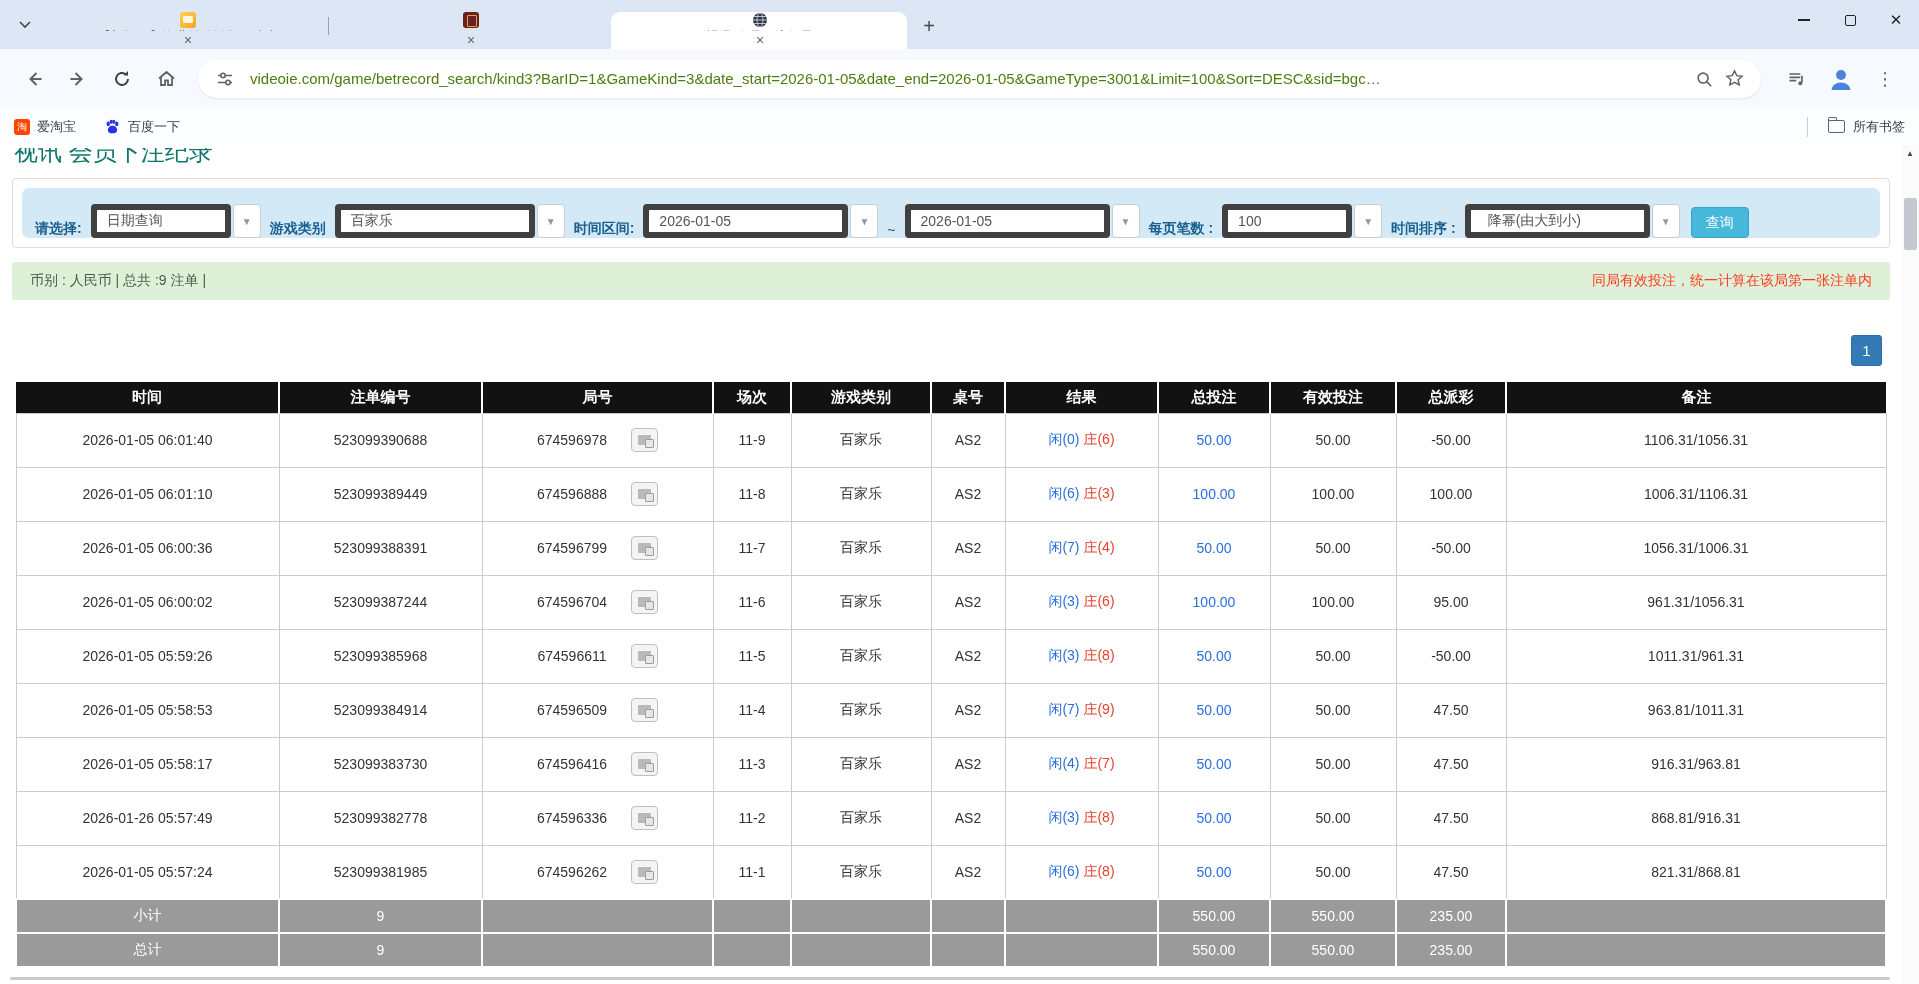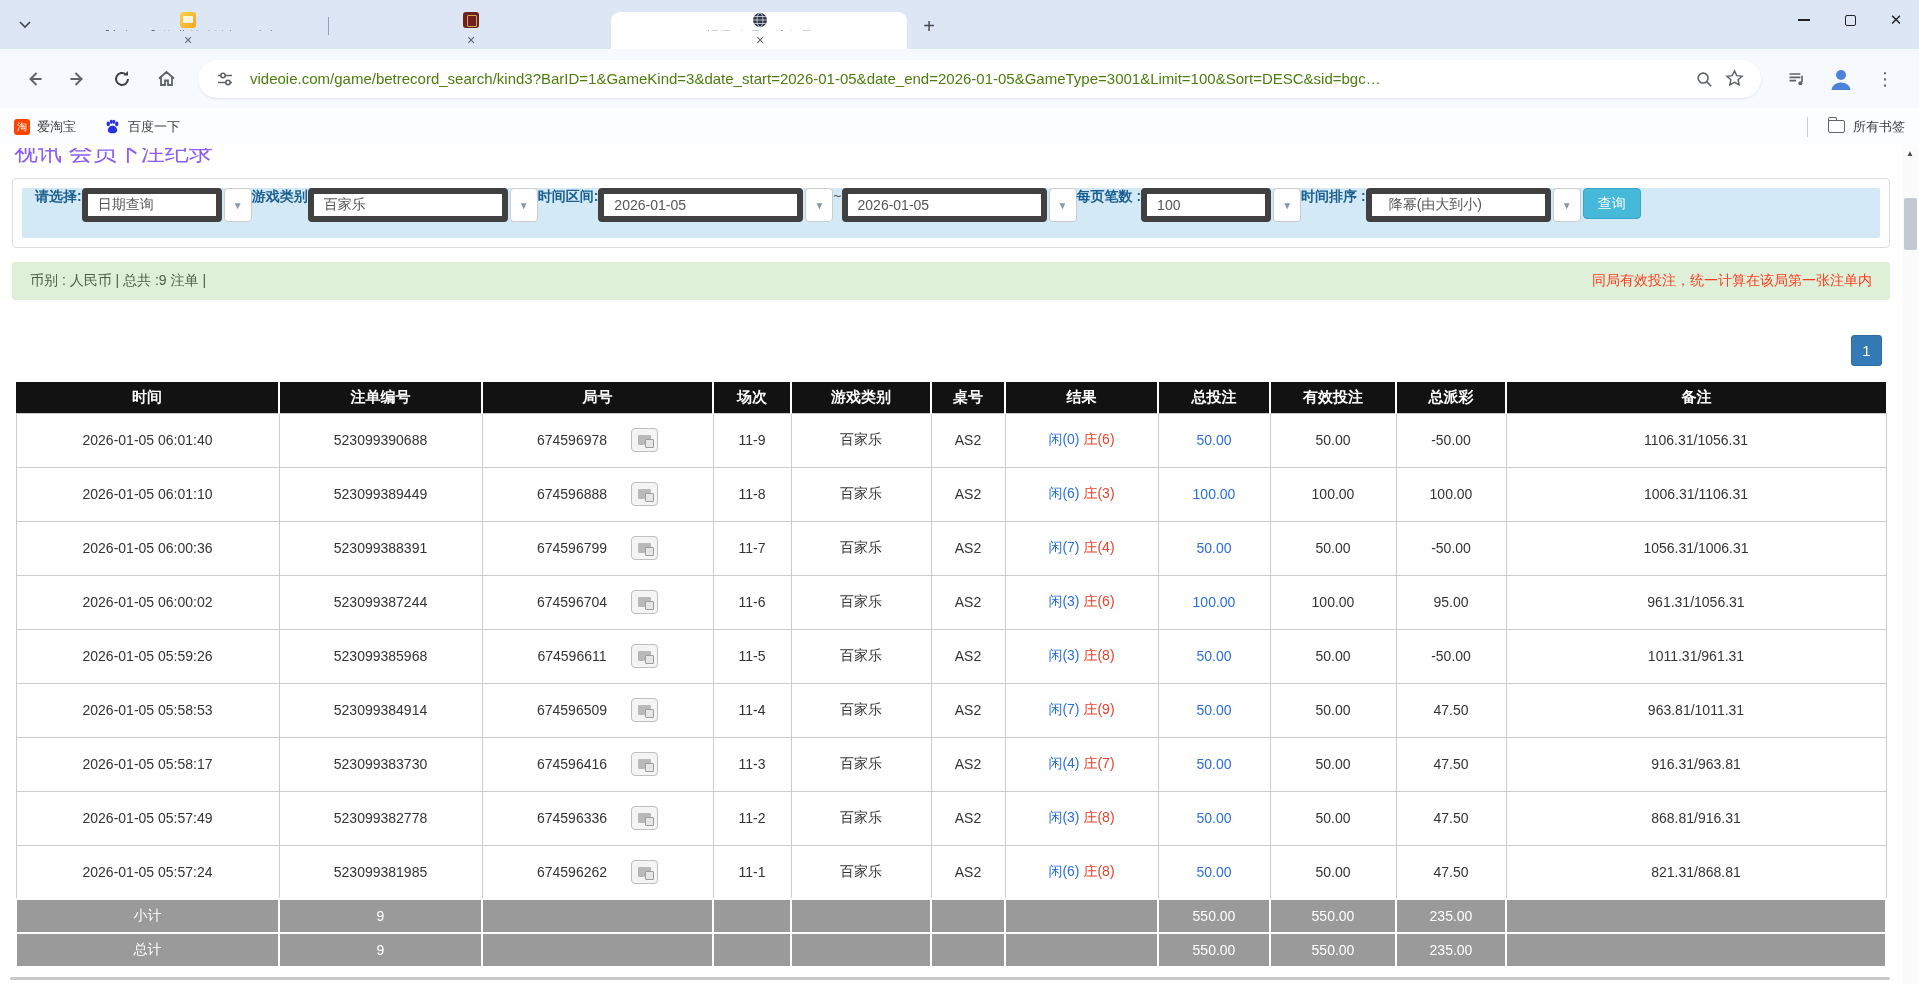--- a/index.html
+++ b/index.html
@@ -42,24 +42,24 @@
   .bm-item { display:flex; align-items:center; gap:7px; margin-right:28px; cursor:pointer; }
   .bm-tb { width:16px; height:16px; background:#ff4400; color:#fff; border-radius:3px; font-size:10px; line-height:16px; text-align:center; }
   .bm-right { margin-left:auto; display:flex; align-items:center; gap:8px; }
   .bm-divider { width:1px; height:20px; background:#c9cdd4; margin-right:12px; }
   .folder-ic { width:17px; height:13px; border:1.5px solid #5f6368; border-radius:2px; position:relative; }
   .folder-ic:before { content:""; position:absolute; left:-1px; top:-4px; width:7px; height:3px; border:1.5px solid #5f6368; border-bottom:none; border-radius:2px 2px 0 0; }
 
   
   .page { position:absolute; left:0; top:145px; width:1919px; height:839px; background:#fff; }
   .title-clip { position:absolute; left:14px; top:3px; height:21px; overflow:hidden; }
-  .page-title { font-size:24px; line-height:32px; color:#8b5cf6; margin-top:-12px; white-space:nowrap; }
+  .page-title { font-size:24px; line-height:32px; color:#0f766e; margin-top:-12px; white-space:nowrap; }
 
   .filter-panel { position:absolute; left:12px; top:33px; width:1878px; height:70px; background:#fff; border:1px solid #ddd; border-radius:4px; padding:9px; }
-  .filter-bar { width:100%; height:100%; background:#d3e9f6; border-radius:2px; display:flex; align-items:flex-start; padding:0 13px; }
+  .filter-bar { width:100%; height:100%; background:#d3e9f6; border-radius:7px; display:flex; align-items:flex-end; padding:0 13px; gap:9px; }
   .flabel { font-size:14px; font-weight:bold; color:#1a5f8f; white-space:nowrap; }
   .selwrap { display:flex; gap:2px; }
   .selbox { height:34px; background:#fff; border:6px solid #404040; border-radius:4px; display:flex; align-items:center; padding:0 10px; font-size:14px; color:#555; white-space:nowrap; }
   .selarrow { width:28px; height:34px; background:#fff; border:1px solid #ccc; border-radius:4px; display:flex; align-items:center; justify-content:center; font-size:10px; color:#8a9aa8; }
   .w-choose { width:140px; } .w-game { width:200px; } .w-date { width:205px; } .w-size { width:130px; } .w-sort { width:185px;padding-left:17px; }
   .tilde { font-size:14px; color:#444; }
   .search-btn { height:31px; padding:0 14px; background:#46b8da; border:1px solid #36a5c7; border-radius:4px; color:#fff; font-size:14px; display:flex; align-items:center; cursor:pointer; margin-left:2px; }
 
   .summary-bar { position:absolute; left:12px; top:117px; width:1878px; height:38px; background:#dff0d8; border-radius:3px; display:flex; align-items:center; justify-content:space-between; padding:0 18px; font-size:14px; }
   .summary-left { color:#48604a; }
@@ -465,21 +465,21 @@
     <td>
       <span class="res-player">闲(4)</span>
       <span class="res-banker">庄(7)</span>
     </td>
     <td><span class="bet-link">50.00</span></td>
     <td>50.00</td>
     <td>47.50</td>
     <td>916.31/963.81</td>
   </tr>
         <tr>
-    <td>2026-01-05 05:57:49</td>
+    <td>2026-01-26 05:57:49</td>
     <td>523099382778</td>
     <td>
       <span class="round-cell">
         <span>674596336</span>
         <span class="replay-btn">
                 <span class="replay-glyph"></span>
               </span>
       </span>
     </td>
     <td>11-2</td>

